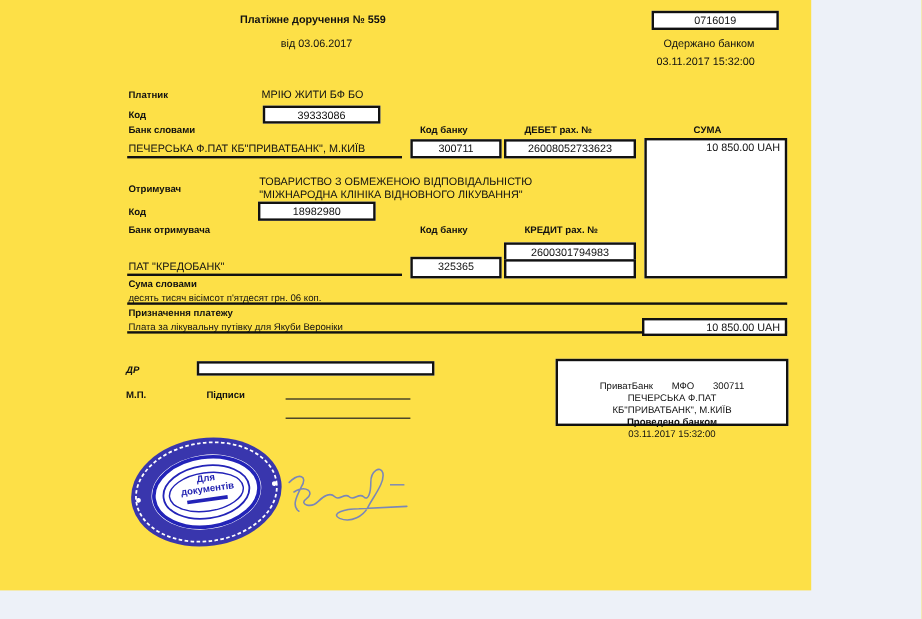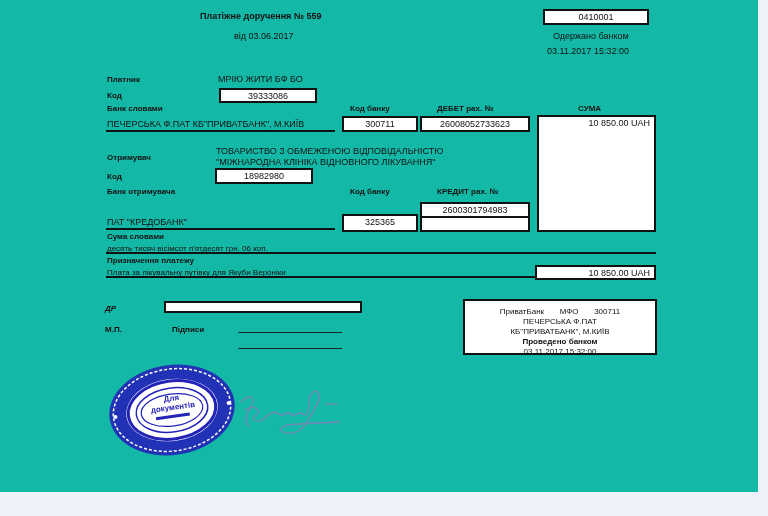--- a/index.html
+++ b/index.html
@@ -4,22 +4,22 @@
 <style>
   html, body { margin:0; padding:0; }
   body {
     width:768px; height:516px; overflow:hidden;
     background:#edf1f8;
     font-family:"Liberation Sans", sans-serif;
     color:#111;
     position:relative;
   }
   .sheet {
-    position:absolute; left:0; top:0; width:758px; height:492px;
-    background:#14b8a6;
+    position:absolute; left:0; top:0; width:676px; height:492px;
+    background:#fde047;
   }
   .abs { position:absolute; white-space:nowrap; }
   .b { font-weight:bold; }
   .t9 { font-size:9px; }
   .t8 { font-size:8px; }
   .box {
     position:absolute; border:2px solid #111; box-sizing:border-box;
     font-size:9px; text-align:center; line-height:12px; background:#fff;
   }
   .uline { position:absolute; border-bottom:2px solid #111; }
@@ -27,21 +27,21 @@
   .right { text-align:right; padding-right:4px; }
 </style>
 </head>
 <body>
 
 <div class="sheet">
 
   <div class="abs b t9" style="left:200px;top:11px;">Платіжне доручення  № 559</div>
   <div class="abs t9" style="left:234px;top:31px;">від 03.06.2017</div>
 
-  <div class="box" style="left:543px;top:9px;width:106px;height:16px;">0410001</div>
+  <div class="box" style="left:543px;top:9px;width:106px;height:16px;">0716019</div>
   <div class="abs t9" style="left:553px;top:31px;">Одержано банком</div>
   <div class="abs t9" style="left:547px;top:46px;">03.11.2017 15:32:00</div>
 
   <div class="abs b t8" style="left:107px;top:75px;">Платник</div>
   <div class="abs t9" style="left:218px;top:74px;">МРІЮ ЖИТИ БФ БО</div>
 
   <div class="abs b t8" style="left:107px;top:91px;">Код</div>
   <div class="box" style="left:219px;top:88px;width:98px;height:15px;">39333086</div>
 
   <div class="abs b t8" style="left:107px;top:104px;">Банк словами</div>
@@ -86,21 +86,21 @@
   <div class="box" style="left:535px;top:265px;width:121px;height:15px;text-align:right;padding-right:4px;">10 850.00 UAH</div>
 
   <div class="abs b t8" style="left:105px;top:304px;font-style:italic;">ДР</div>
   <div class="box" style="left:164px;top:301px;width:198px;height:12px;"></div>
 
   <div class="abs b t8" style="left:105px;top:325px;">М.П.</div>
   <div class="abs b t8" style="left:172px;top:325px;">Підписи</div>
   <div class="thin" style="left:238px;top:332px;width:104px;"></div>
   <div class="thin" style="left:238px;top:348px;width:104px;"></div>
 
-  <div class="box" style="left:463px;top:299px;width:194px;height:56px;line-height:10px;padding-top:6px;">
+  <div class="box" style="left:463px;top:299px;width:194px;height:56px;line-height:10px;padding-top:16px;">
     <div class="t8">
       <span>ПриватБанк</span>
       &nbsp;&nbsp;&nbsp;&nbsp;&nbsp;
       <span>МФО</span>
       &nbsp;&nbsp;&nbsp;&nbsp;&nbsp;
       <span>300711</span>
     </div>
     <div class="t8">ПЕЧЕРСЬКА Ф.ПАТ</div>
     <div class="t8">КБ"ПРИВАТБАНК", М.КИЇВ</div>
     <div class="t8 b">Проведено банком</div>

